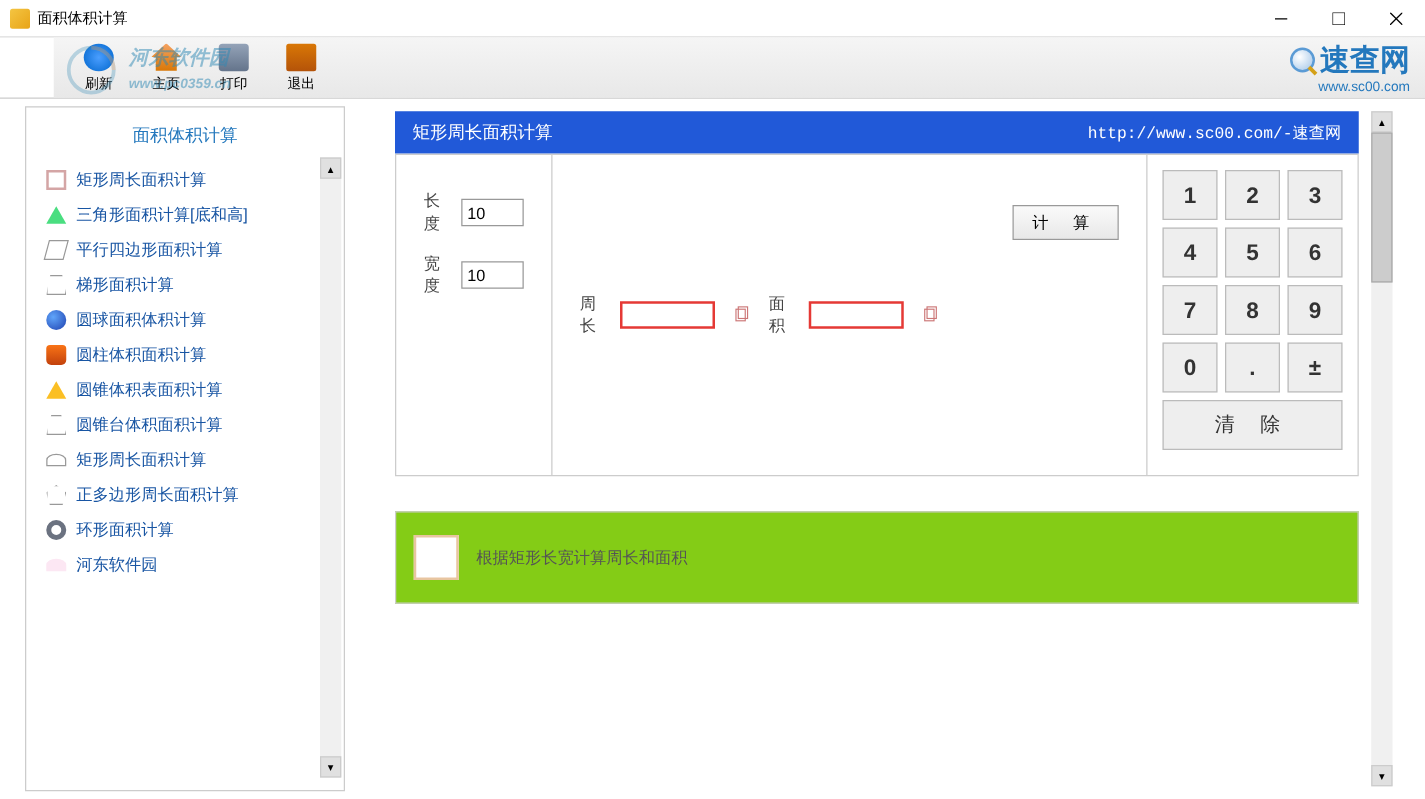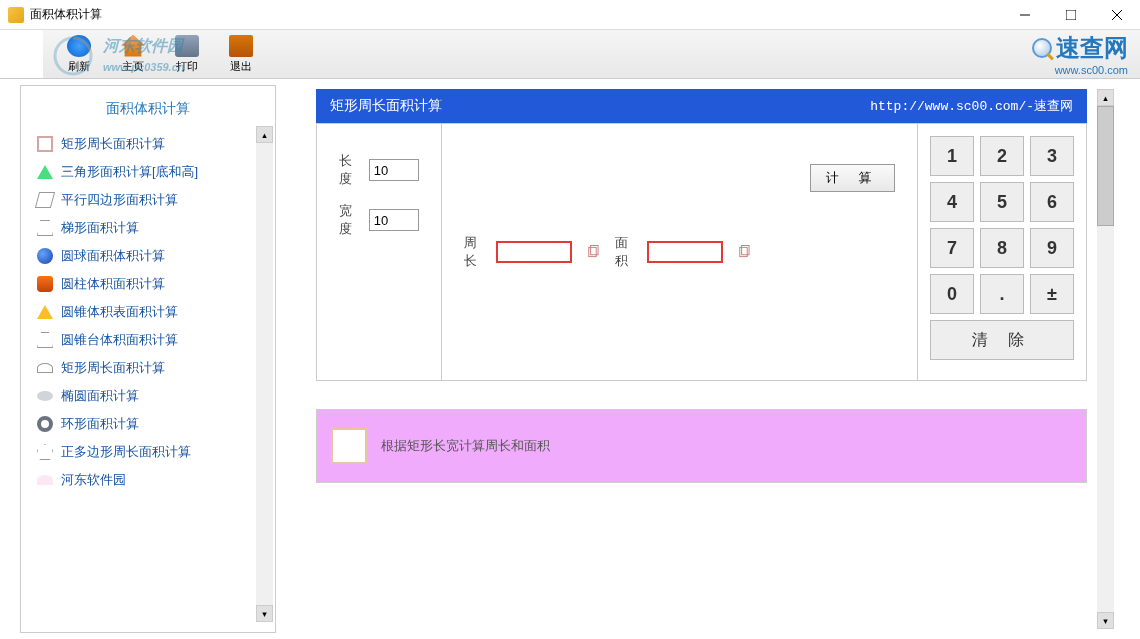--- a/index.html
+++ b/index.html
@@ -71,21 +71,21 @@
 .calc-output { width: 82px; height: 22px; border: 2px solid #e53935; background: #fff; }
 .copy-icon { width: 16px; height: 16px; margin-left: 6px; cursor: pointer; display: inline-block; }
 .copy-icon svg { width: 100%; height: 100%; }
 .calc-btn { width: 90px; height: 28px; border: 1px solid #999; background: linear-gradient(#fafafa, #e8e8e8); font-size: 13px; letter-spacing: 8px; cursor: pointer; margin-top: 12px; margin-left: 44px; }
 
 .keypad { margin-left: auto; padding: 12px; border-left: 1px solid #ccc; display: flex; flex-direction: column; gap: 6px; }
 .key-row { display: flex; gap: 6px; }
 .key { width: 44px; height: 40px; background: #eee; border: 1px solid #bbb; font-size: 18px; font-weight: bold; display: flex; align-items: center; justify-content: center; cursor: pointer; font-family: Arial; color: #333; }
 .key-wide { width: 144px; height: 40px; background: #eee; border: 1px solid #bbb; font-size: 16px; letter-spacing: 8px; display: flex; align-items: center; justify-content: center; cursor: pointer; color: #333; }
 
-.desc-panel { border: 1px solid #ccc; padding: 14px; display: flex; align-items: center; gap: 14px; background: #f0abfc; height: 74px; }
+.desc-panel { border: 1px solid #ccc; padding: 14px; display: flex; align-items: center; gap: 14px; background: #84cc16; height: 74px; }
 .desc-icon { width: 36px; height: 36px; border: 2px solid #e8c5a0; background: #fff; }
 .desc-text { font-size: 13px; color: #555; }
 
 .right-scroll { width: 17px; background: #f0f0f0; position: relative; }
 .right-scroll .scroll-up, .right-scroll .scroll-down { width: 100%; }
 .right-scroll-thumb { position: absolute; top: 17px; width: 100%; height: 120px; background: #ccc; border: 1px solid #aaa; }
 </style>
 </head>
 <body>
 
@@ -177,30 +177,26 @@
         </div>
       <div class="sidebar-item">
           <div class="item-icon ic-frustum"></div>
           <span>圆锥台体积面积计算</span>
         </div>
       <div class="sidebar-item">
           <div class="item-icon ic-cap"></div>
           <span>矩形周长面积计算</span>
         </div>
       <div class="sidebar-item">
-          <div class="item-icon ic-ellipse"></div>
-          <span>椭圆面积计算</span>
+          <div class="item-icon ic-poly"></div>
+          <span>正多边形周长面积计算</span>
         </div>
       <div class="sidebar-item">
           <div class="item-icon ic-ring"></div>
           <span>环形面积计算</span>
-        </div>
-      <div class="sidebar-item">
-          <div class="item-icon ic-poly"></div>
-          <span>正多边形周长面积计算</span>
         </div>
       <div class="sidebar-item">
           <div class="item-icon ic-fan"></div>
           <span>河东软件园</span>
         </div>
     </div>
     <div class="sidebar-scroll">
       <div class="scroll-up">▴</div>
       <div class="scroll-down">▾</div>
     </div>

